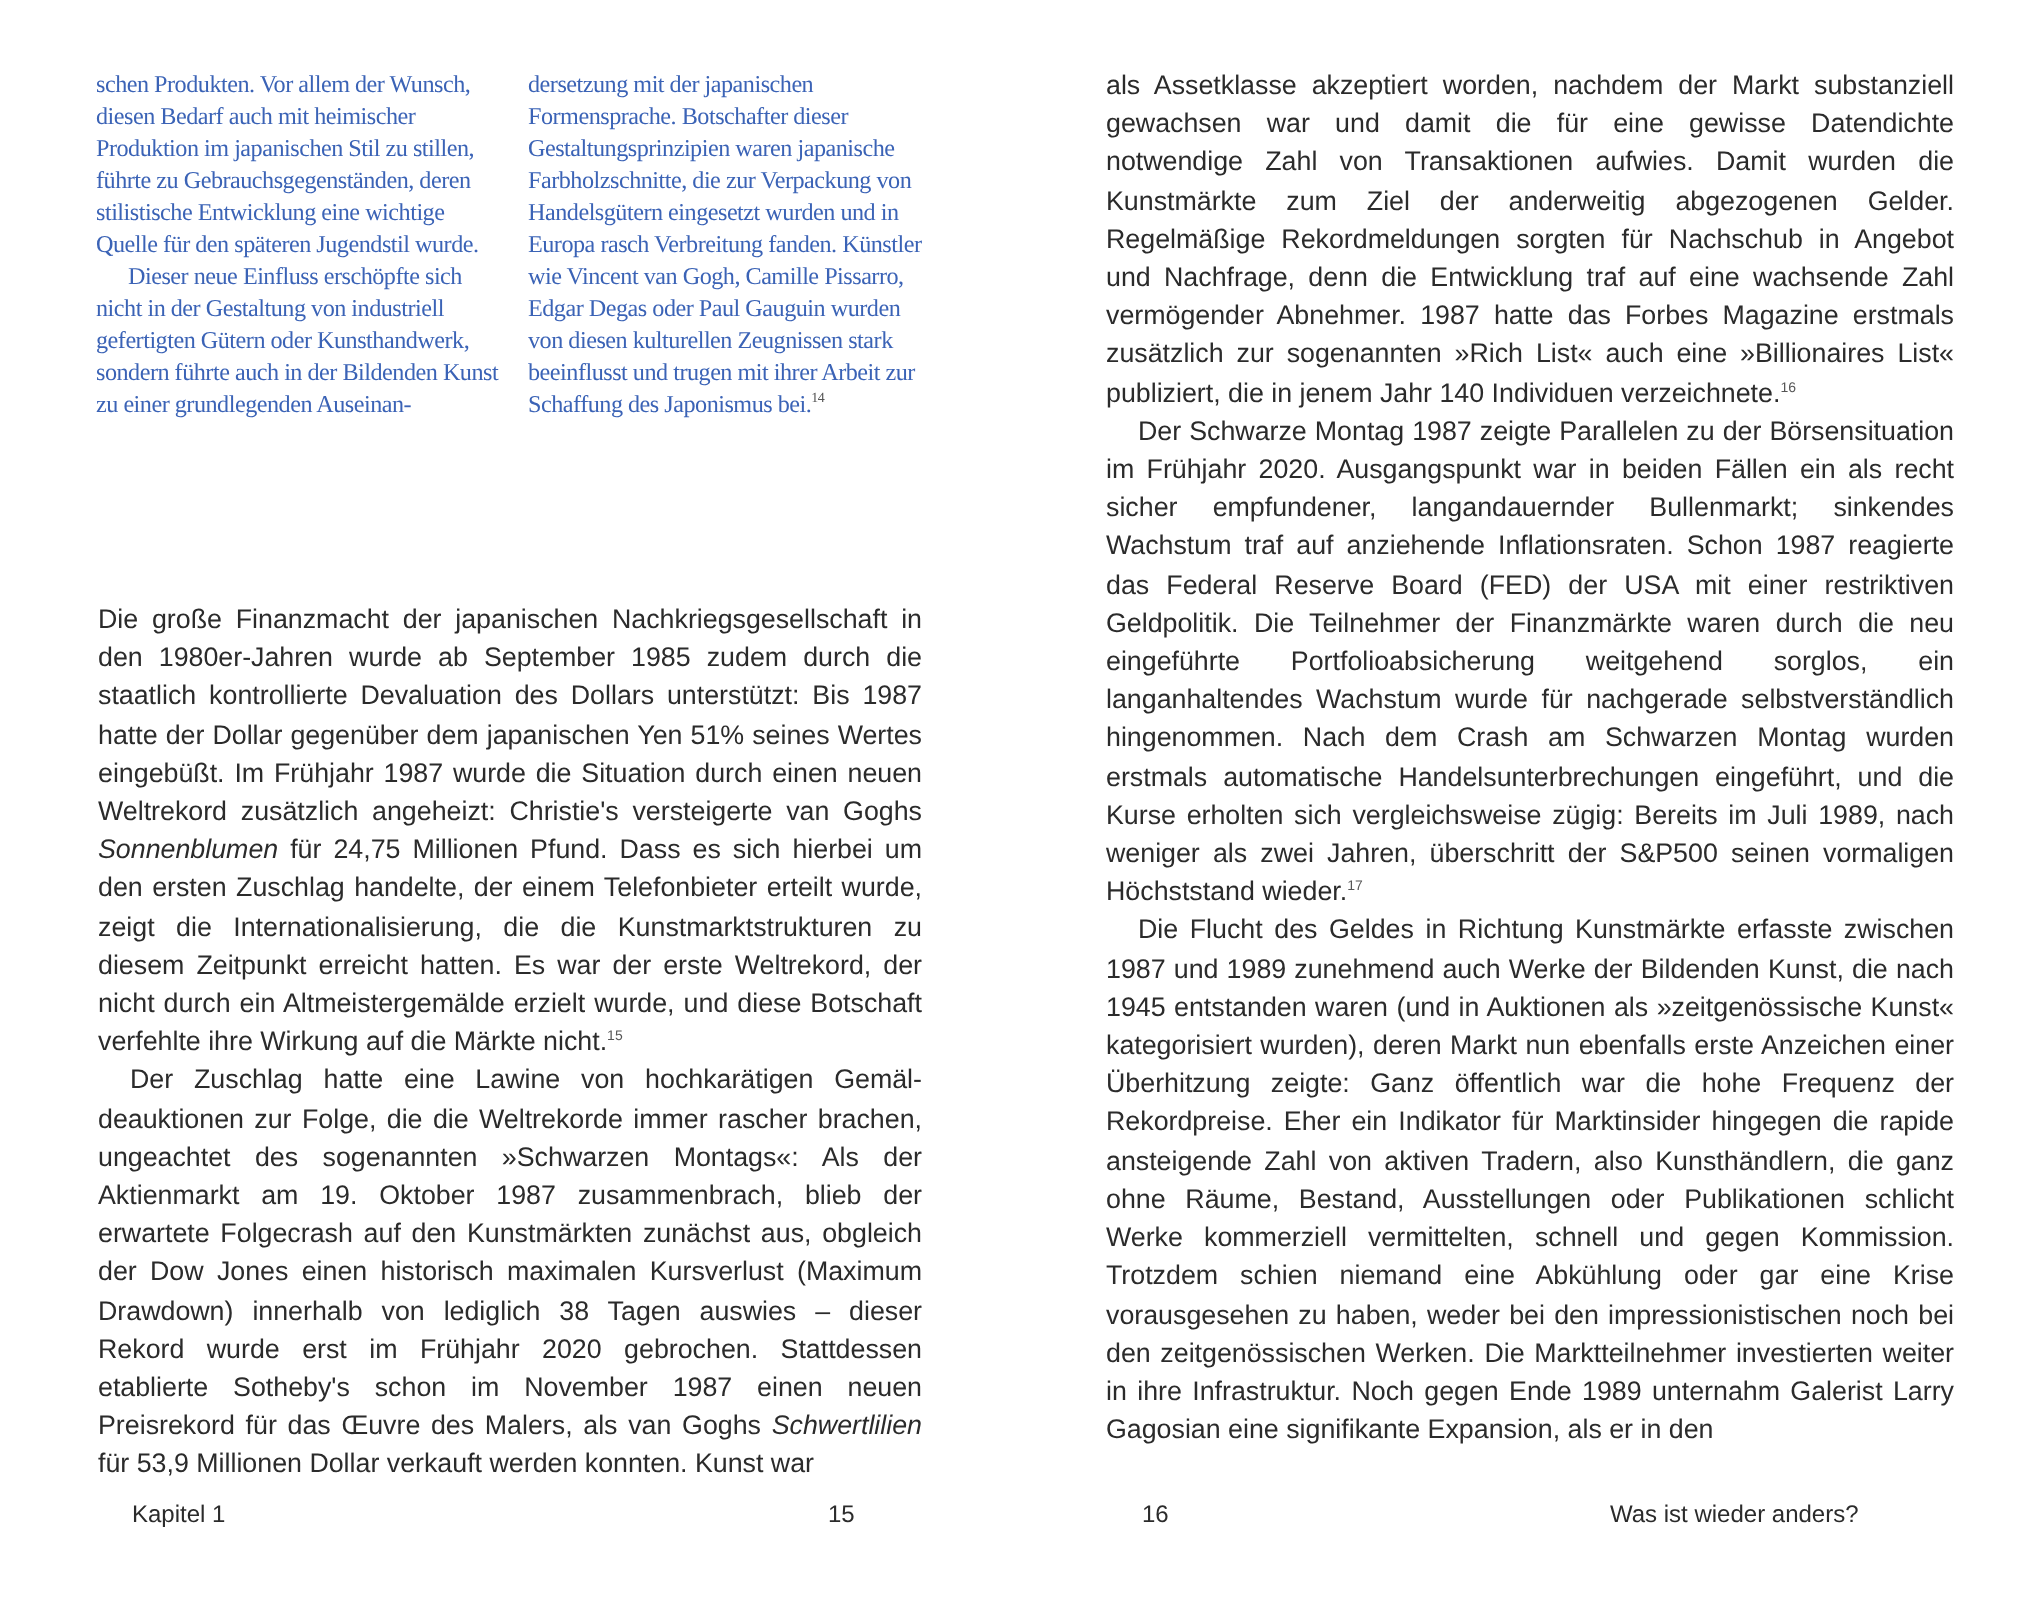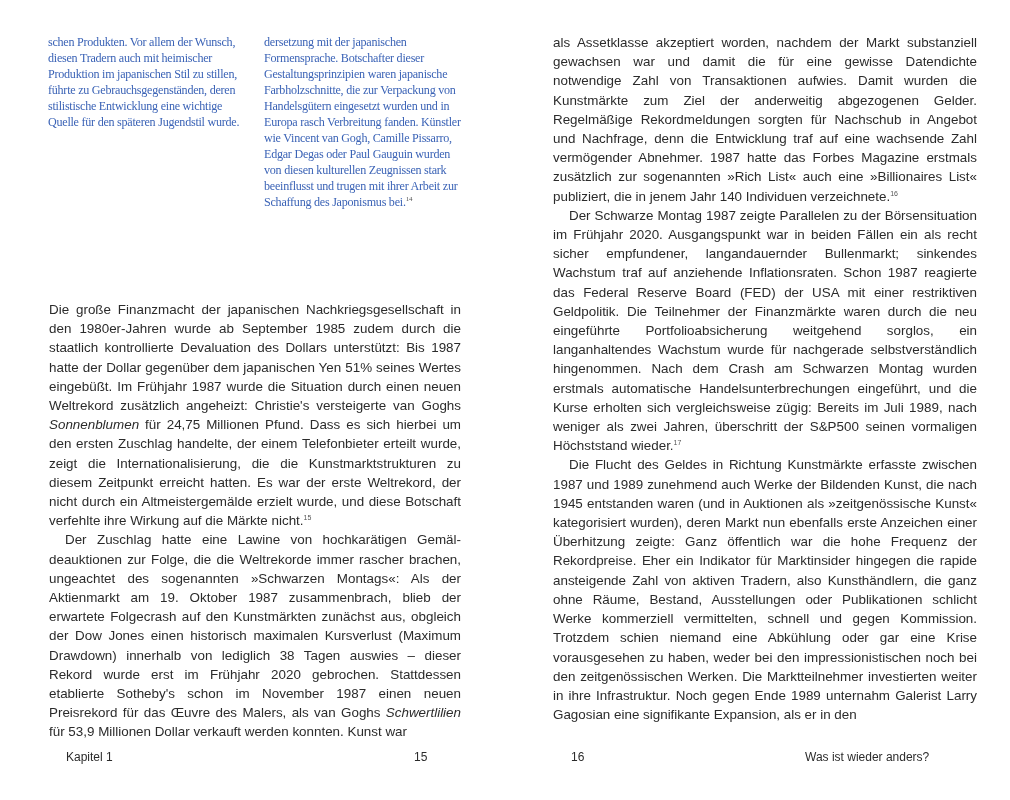--- a/index.html
+++ b/index.html
@@ -95,21 +95,22 @@
     .footer-left-num { left: 414px; }
     .footer-right-num { left: 66px; }
     .footer-right-title { left: 300px; }
   </style>
 </head>
 <body>
 
 <div class="page page-left">
   <div class="sidebar-cols">
     <div class="sidebar-col">
-      <p>schen Produkten. Vor allem der Wunsch, diesen Tradern auch mit heimischer Produktion im japanischen Stil zu stillen, führte zu Gebrauchsgegenständen, deren stilistische Entwicklung eine wichtige Quelle für den späteren Jugendstil wurde.</p>
+      <p>schen Produkten. Vor allem der Wunsch, diesen Bedarf auch mit heimischer Produktion im japanischen Stil zu stillen, führte zu Gebrauchsgegenständen, deren stilistische Entwicklung eine wichtige Quelle für den späteren Jugendstil wurde.</p>
+      <p class="indent">Dieser neue Einfluss erschöpfte sich nicht in der Gestaltung von industriell gefertigten Gütern oder Kunsthandwerk, sondern führte auch in der Bildenden Kunst zu einer grundlegenden Auseinan-</p>
     </div>
     <div class="sidebar-col">
       <p><span>dersetzung mit der japanischen Formensprache. Botschafter dieser Gestaltungsprinzipien waren japanische Farbholzschnitte, die zur Verpackung von Handelsgü­tern eingesetzt wurden und in Europa rasch Verbreitung fanden. Künstler wie Vincent van Gogh, Camille Pissarro, Edgar Degas oder Paul Gauguin wurden von diesen kulturellen Zeugnissen stark beeinflusst und trugen mit ihrer Arbeit zur Schaffung des Japonis­mus bei.</span><sup>14</sup></p>
     </div>
   </div>
 
   <div class="body-text">
     <p><span>Die große Finanzmacht der japanischen Nachkriegsgesellschaft in den 1980er-Jahren wurde ab September 1985 zudem durch die staatlich kontrollierte Devaluation des Dollars unterstützt: Bis 1987 hatte der Dollar gegenüber dem japanischen Yen 51% seines Wertes eingebüßt. Im Frühjahr 1987 wurde die Situation durch einen neuen Weltrekord zusätzlich angeheizt: Christie's verstei­gerte van Goghs </span><em>Sonnenblumen</em><span> für 24,75 Millionen Pfund. Dass es sich hierbei um den ersten Zuschlag handelte, der einem Tele­fonbieter erteilt wurde, zeigt die Internationalisierung, die die Kunstmarktstrukturen zu diesem Zeitpunkt erreicht hatten. Es war der erste Weltrekord, der nicht durch ein Altmeistergemälde erzielt wurde, und diese Botschaft verfehlte ihre Wirkung auf die Märkte nicht.</span><sup>15</sup></p>
     <p class="indent"><span>Der Zuschlag hatte eine Lawine von hochkarätigen Gemäl­deauktionen zur Folge, die die Weltrekorde immer rascher bra­chen, ungeachtet des sogenannten »Schwarzen Montags«: Als der Aktienmarkt am 19. Oktober 1987 zusammenbrach, blieb der erwartete Folgecrash auf den Kunstmärkten zunächst aus, obgleich der Dow Jones einen historisch maximalen Kursverlust (Maximum Drawdown) innerhalb von lediglich 38 Tagen auswies – dieser Rekord wurde erst im Frühjahr 2020 gebrochen. Stattdes­sen etablierte Sotheby's schon im November 1987 einen neuen Preisrekord für das Œuvre des Malers, als van Goghs </span><em>Schwertlilien</em><span> für 53,9 Millionen Dollar verkauft werden konnten. Kunst war</span></p>
   </div>

